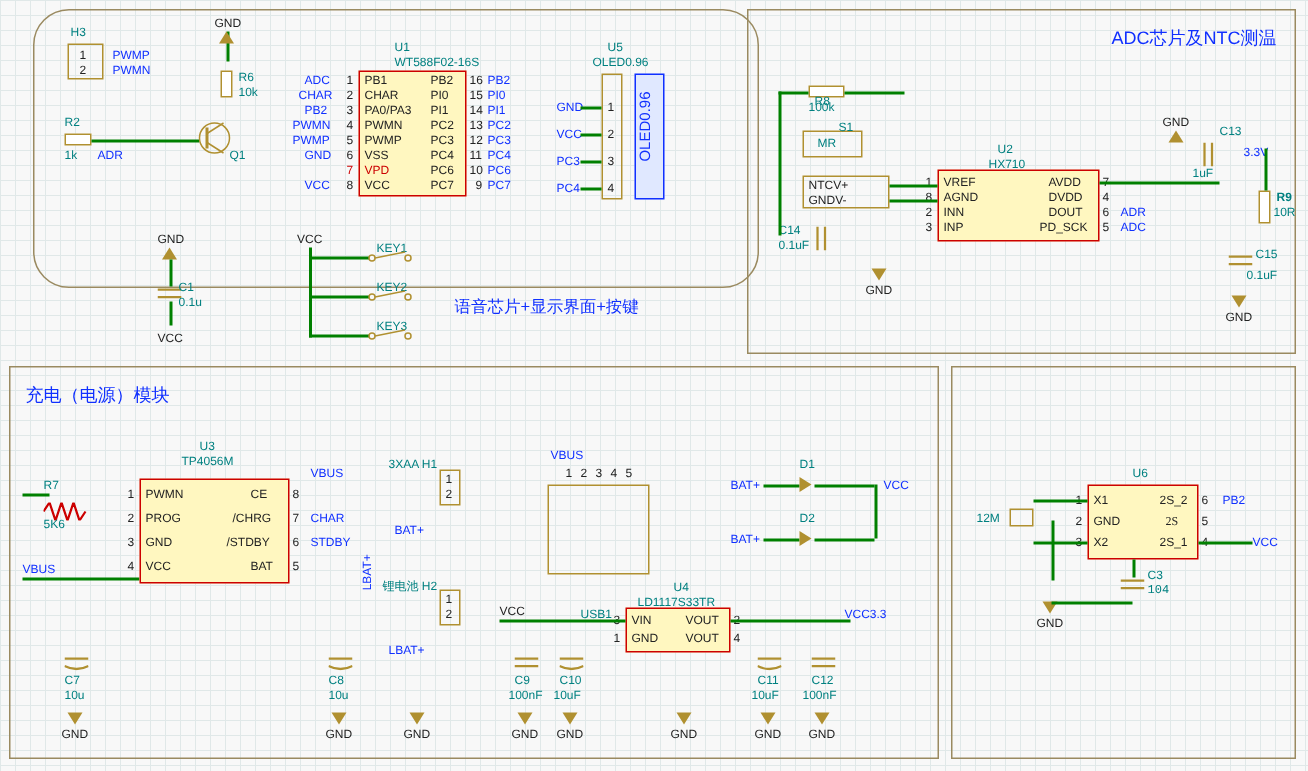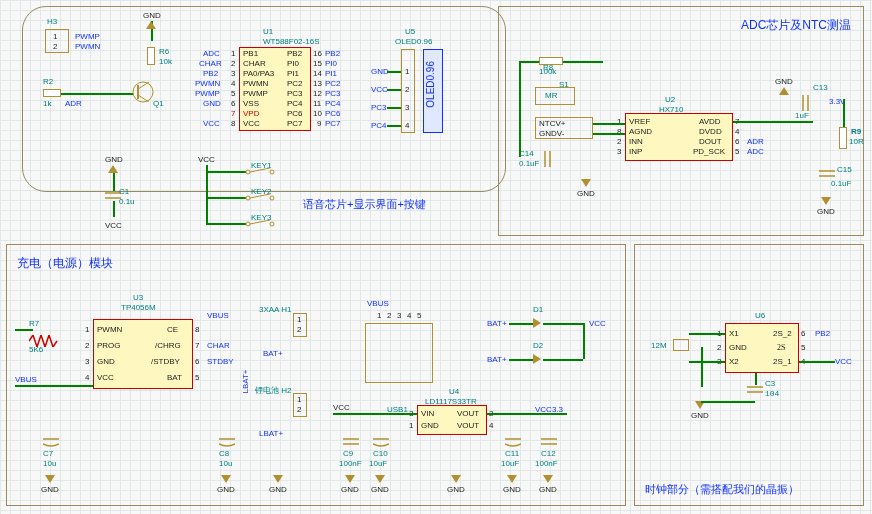--- a/index.html
+++ b/index.html
@@ -373,21 +373,21 @@
   <span class="label teal" style="left:442px; top:142px;">U4</span>
   <span class="label teal" style="left:418px; top:152px;">LD1117S33TR</span>
   <span class="label black" style="left:414px; top:164px;">VIN</span>
   <span class="label black" style="left:414px; top:176px;">GND</span>
   <span class="label black" style="left:450px; top:164px;">VOUT</span>
   <span class="label black" style="left:450px; top:176px;">VOUT</span>
   <span class="label black" style="left:402px; top:164px;">3</span>
   <span class="label black" style="left:402px; top:176px;">1</span>
   <span class="label black" style="left:482px; top:164px;">2</span>
   <span class="label black" style="left:482px; top:176px;">4</span>
-  <span class="label" style="left:528px; top:160px;">VCC3.3</span>
+  <span class="label" style="left:556px; top:160px;">VCC3.3</span>
   <div class="wire h" style="left:480px; top:168px; width:80px;"></div>
 
   <span class="label black" style="left:326px; top:158px;">VCC</span>
   <div class="wire h" style="left:326px; top:168px; width:84px;"></div>
 
   <svg style="position:absolute; left:36px; top:192px; width:16px; height:10px;">
       <line x1="0" y1="2" x2="16" y2="2" stroke="#b09030" stroke-width="1.5"></line>
       <path d="M0 7 Q8 11 16 7" fill="none" stroke="#b09030" stroke-width="1.5"></path>
     </svg>
   <span class="label teal" style="left:36px; top:204px;">C7</span>
@@ -472,14 +472,13 @@
     </svg>
   <span class="label teal" style="left:130px; top:134px;">C3</span>
   <span class="label teal" style="left:130px; top:144px;font-family:Liberation Mono, monospace;">104</span>
   <div class="wire v" style="left:120px; top:128px; height:12px;"></div>
   <div class="wire h" style="left:164px; top:116px; width:36px;"></div>
 
   <div class="gnd" style="left:60px; top:156px;"></div>
   <span class="label black" style="left:56px; top:166px;">GND</span>
   <div class="wire h" style="left:66px; top:156px; width:54px;"></div>
 
-  <span class="title" style="left:10px; bottom:8px; font-size:11px;">时钟部分（需搭配我们的晶振）</span>
 </div>
 
 </body></html>

